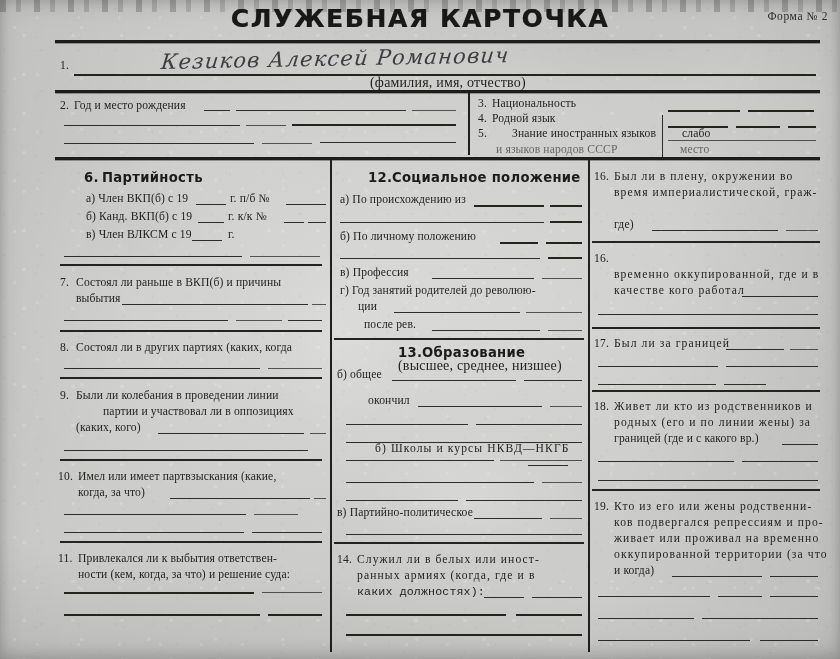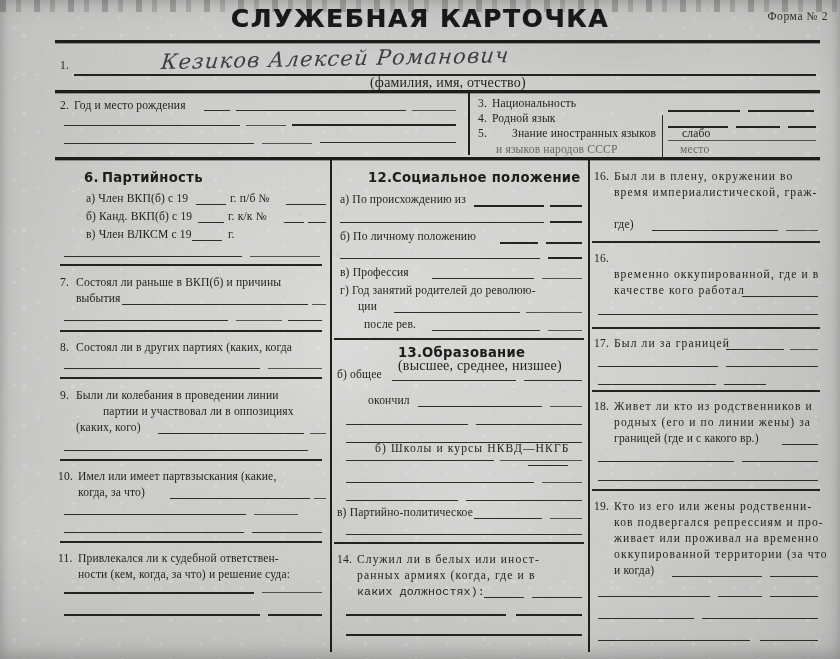--- a/index.html
+++ b/index.html
@@ -251,21 +251,21 @@
   <div class="lay t" style="left:78px; top:486px;">когда, за что)</div>
   <div class="lay blank" style="left:170px; top:498px; width:140px;"></div>
   <div class="lay blank faint" style="left:314px; top:498px; width:12px;"></div>
   <div class="lay blank" style="left:64px; top:514px; width:182px;"></div>
   <div class="lay blank faint" style="left:254px; top:514px; width:44px;"></div>
   <div class="lay blank" style="left:64px; top:532px; width:180px;"></div>
   <div class="lay blank" style="left:252px; top:532px; width:70px;"></div>
   <div class="lay rule-med" style="left:60px; top:541px; width:262px;"></div>
 
   <div class="lay t" style="left:58px; top:552px;">11.</div>
-  <div class="lay t" style="left:78px; top:552px;">Привлекался ли к судебной ответствен-</div>
+  <div class="lay t" style="left:78px; top:552px;">Привлекался ли к выбытия ответствен-</div>
   <div class="lay t" style="left:78px; top:568px;">ности (кем, когда, за что) и решение суда:</div>
   <div class="lay blank2" style="left:64px; top:592px; width:190px;"></div>
   <div class="lay blank faint" style="left:262px; top:592px; width:60px;"></div>
   <div class="lay blank2" style="left:64px; top:614px; width:196px;"></div>
   <div class="lay blank2" style="left:268px; top:614px; width:54px;"></div>
 
   <div class="lay sec" style="left:368px; top:170px;">12.</div>
   <div class="lay sec" style="left:392px; top:170px;">Социальное положение</div>
 
   <div class="lay t" style="left:340px; top:193px;">а) По происхождению из</div>

